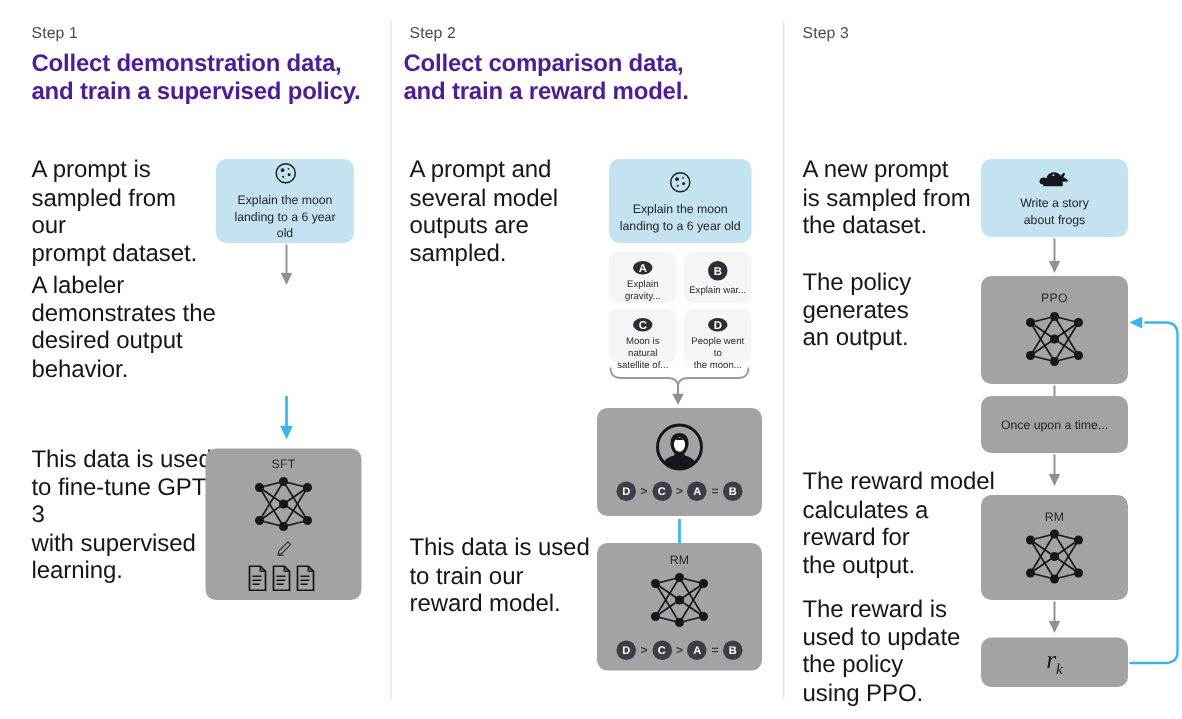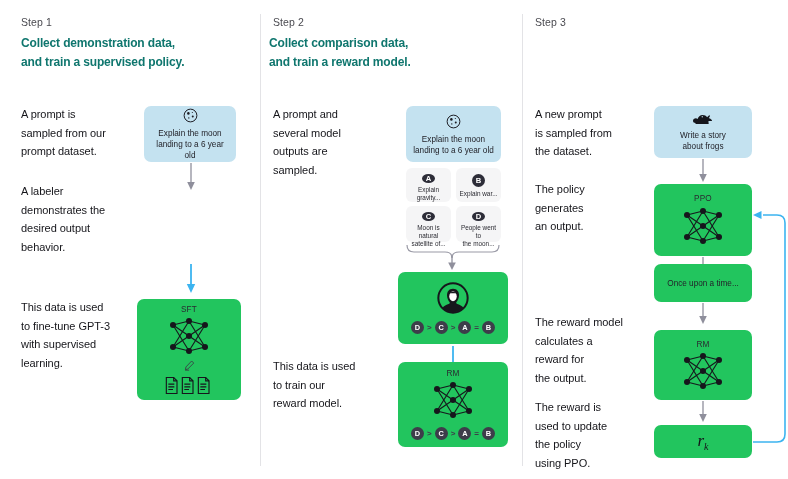--- a/index.html
+++ b/index.html
@@ -22,32 +22,32 @@
     background: #e3e3e6;
   }
   #div1 { left: 260px; }
   #div2 { left: 522px; }
 
   .step-label {
     position: absolute; font-size: 10.5px; color: #4a4a50;
     letter-spacing: .1px; font-weight: 400;
   }
   .step-title {
-    position: absolute; font-size: 12px; font-weight: 700;
-    color: #0f766e; line-height: 18.5px; letter-spacing: -.15px;
+    position: absolute; font-size: 16px; font-weight: 700;
+    color: #4c1d95; line-height: 18.5px; letter-spacing: -.15px;
   }
   .body-text {
-    position: absolute; font-size: 11px; line-height: 18.6px;
+    position: absolute; font-size: 16px; line-height: 18.6px;
     color: #15151a; letter-spacing: -.05px;
   }
 
   
   .card {
     position: absolute; border-radius: 7px;
-    background: #22c55e;
+    background: #a3a3a3;
     display: flex; flex-direction: column;
     align-items: center; justify-content: center;
   }
   .card.blue { background: #c4e2f0; }
   .card-text {
     font-size: 8.2px; line-height: 11px; text-align: center;
     color: #23232a; padding: 0 6px;
   }
   .card-cap {
     font-size: 8.2px; color: #2a2a31; text-align: center;

